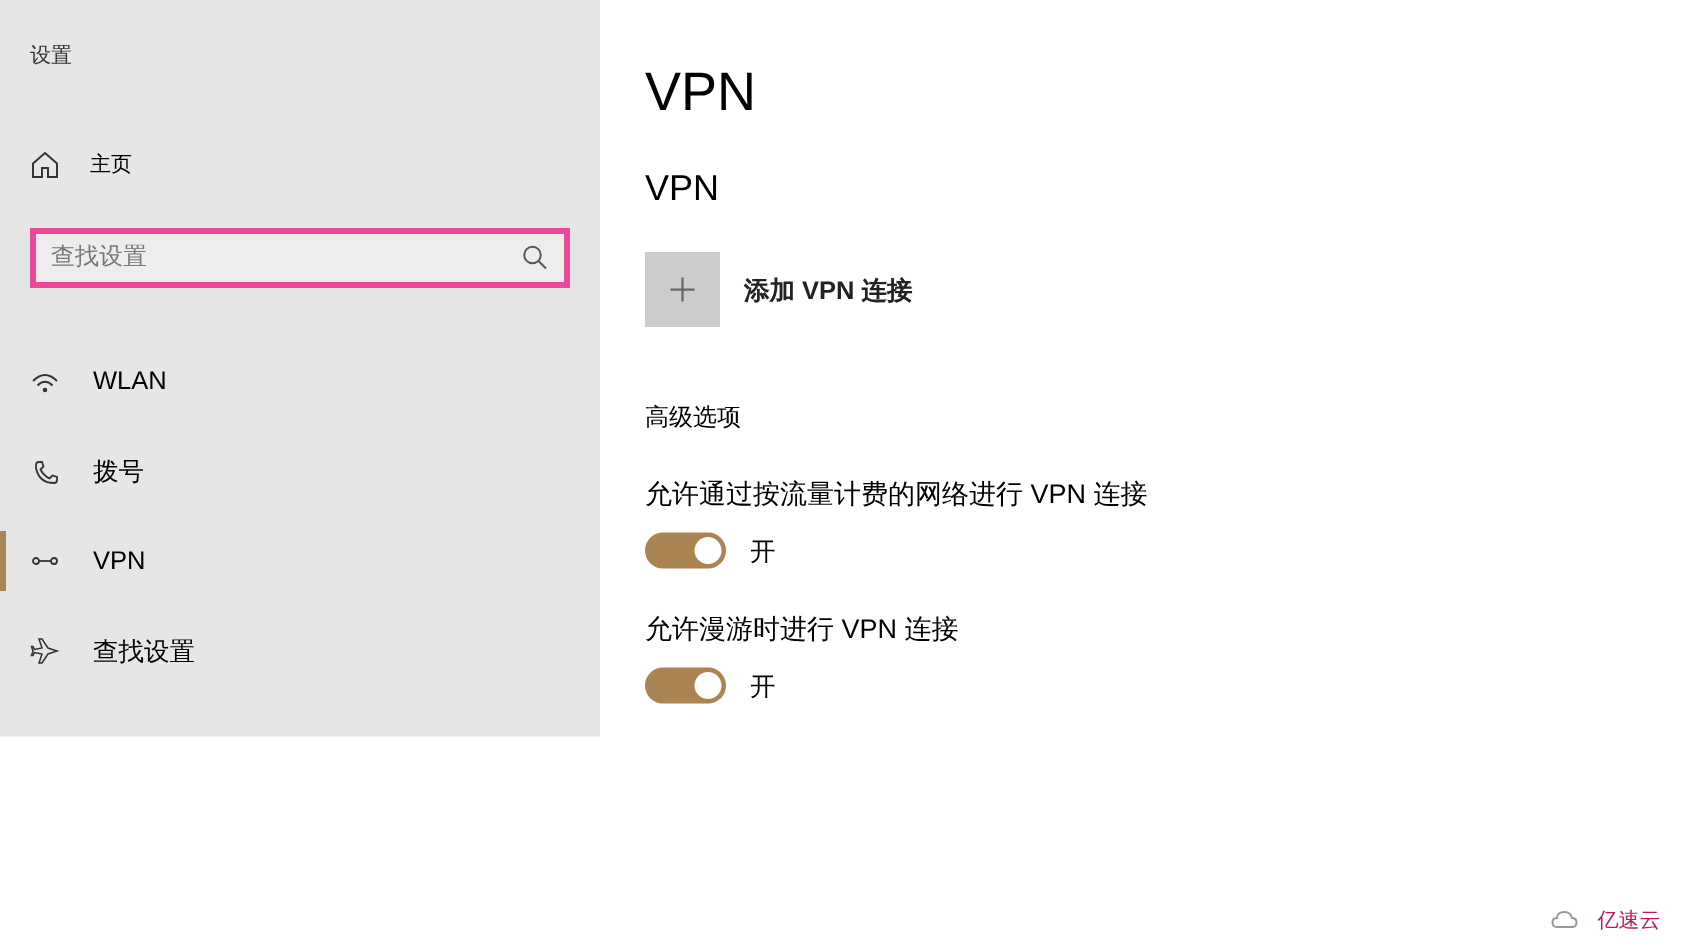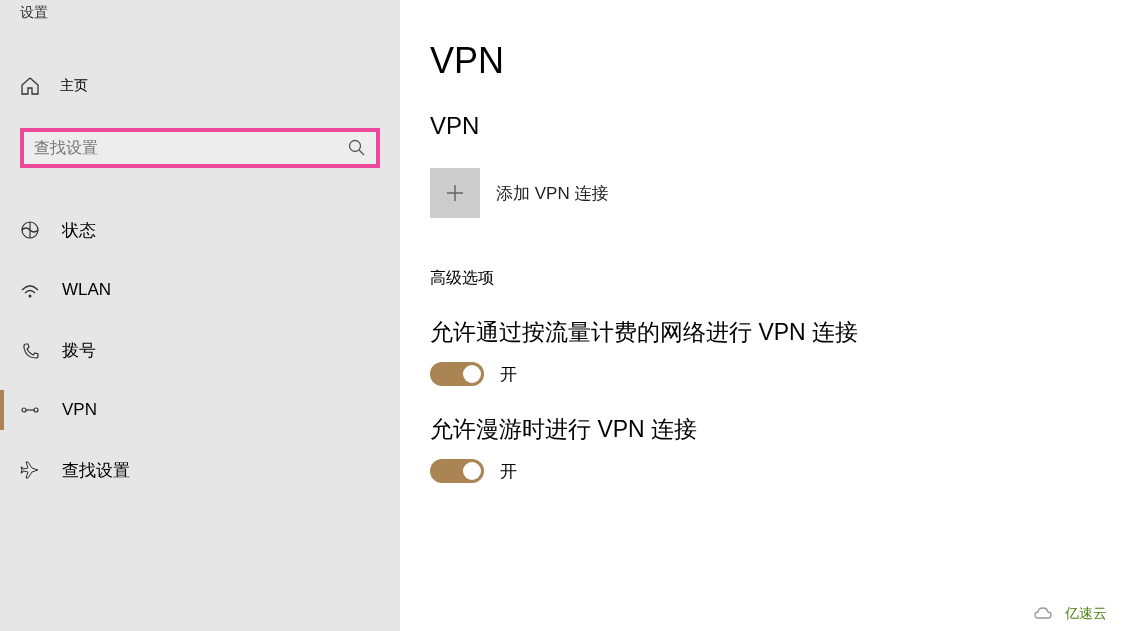--- a/index.html
+++ b/index.html
@@ -10,24 +10,24 @@
     }
     body {
       width: 1123px;
       height: 631px;
       overflow: hidden;
       background: #ffffff;
       position: relative;
     }
     .sidebar {
       width: 400px;
-      height: 631px;
+      height: 491px;
       background: #e6e6e6;
       float: left;
-      padding-top: 4px;
+      padding-top: 28px;
     }
     .app-title {
       font-size: 14px;
       color: #333;
       padding-left: 20px;
       padding-bottom: 40px;
     }
     .home-row {
       display: flex;
       align-items: center;
@@ -141,31 +141,32 @@
     }
     .vpn-tile.gray {
       background: #cccccc;
     }
     .vpn-tile.brand {
       background: #aa8452;
     }
     .vpn-label {
       font-size: 17px;
       color: #222;
+      font-weight: bold;
     }
     .advanced-section {
       margin-top: 50px;
     }
     .adv-title {
       font-size: 16px;
       font-weight: 400;
       margin-bottom: 28px;
     }
     .setting-label {
-      font-size: 23px;
+      font-size: 18px;
       color: #000;
       margin-bottom: 14px;
     }
     .toggle-row {
       display: flex;
       align-items: center;
       margin-bottom: 28px;
     }
     .toggle {
       width: 54px;
@@ -187,21 +188,21 @@
     }
     .toggle-state {
       font-size: 17px;
       color: #000;
     }
     .watermark {
       position: absolute;
       right: 16px;
       bottom: 8px;
       font-size: 14px;
-      color: #4d7c0f;
+      color: #be185d;
       display: flex;
       align-items: center;
       gap: 12px;
     }
     svg { display: block; }
   </style>
 </head>
 <body>
 
 <div class="sidebar">
@@ -220,30 +221,20 @@
     <input class="search-input" placeholder="查找设置" style="">
     <span class="search-icon">
       <svg width="18" height="18" viewBox="0 0 18 18">
           <circle cx="7" cy="7" r="5.5" fill="none" stroke="#555" stroke-width="1.3"></circle>
           <line x1="11" y1="11" x2="16" y2="16" stroke="#555" stroke-width="1.3"></line>
         </svg>
     </span>
   </div>
 
 
-  <div class="nav-item">
-    <span class="icon">
-      <svg width="20" height="20" viewBox="0 0 20 20">
-          <circle cx="10" cy="10" r="8" fill="none" stroke="#333" stroke-width="1.2"></circle>
-          <path d="M2 10 Q6 6 10 10 Q14 14 18 10" fill="none" stroke="#333" stroke-width="1.2"></path>
-          <line x1="10" y1="2" x2="10" y2="18" stroke="#333" stroke-width="1.2"></line>
-        </svg>
-    </span>
-    <span class="nav-label">状态</span>
-  </div>
 
   <div class="nav-item">
     <span class="icon">
       <svg width="20" height="20" viewBox="0 0 20 20">
           <path d="M2 10 Q10 2 18 10" fill="none" stroke="#333" stroke-width="1.3"></path>
           <path d="M5 13 Q10 8 15 13" fill="none" stroke="#333" stroke-width="1.3"></path>
           <circle cx="10" cy="16" r="1.5" fill="#333"></circle>
         </svg>
     </span>
     <span class="nav-label">WLAN</span>

